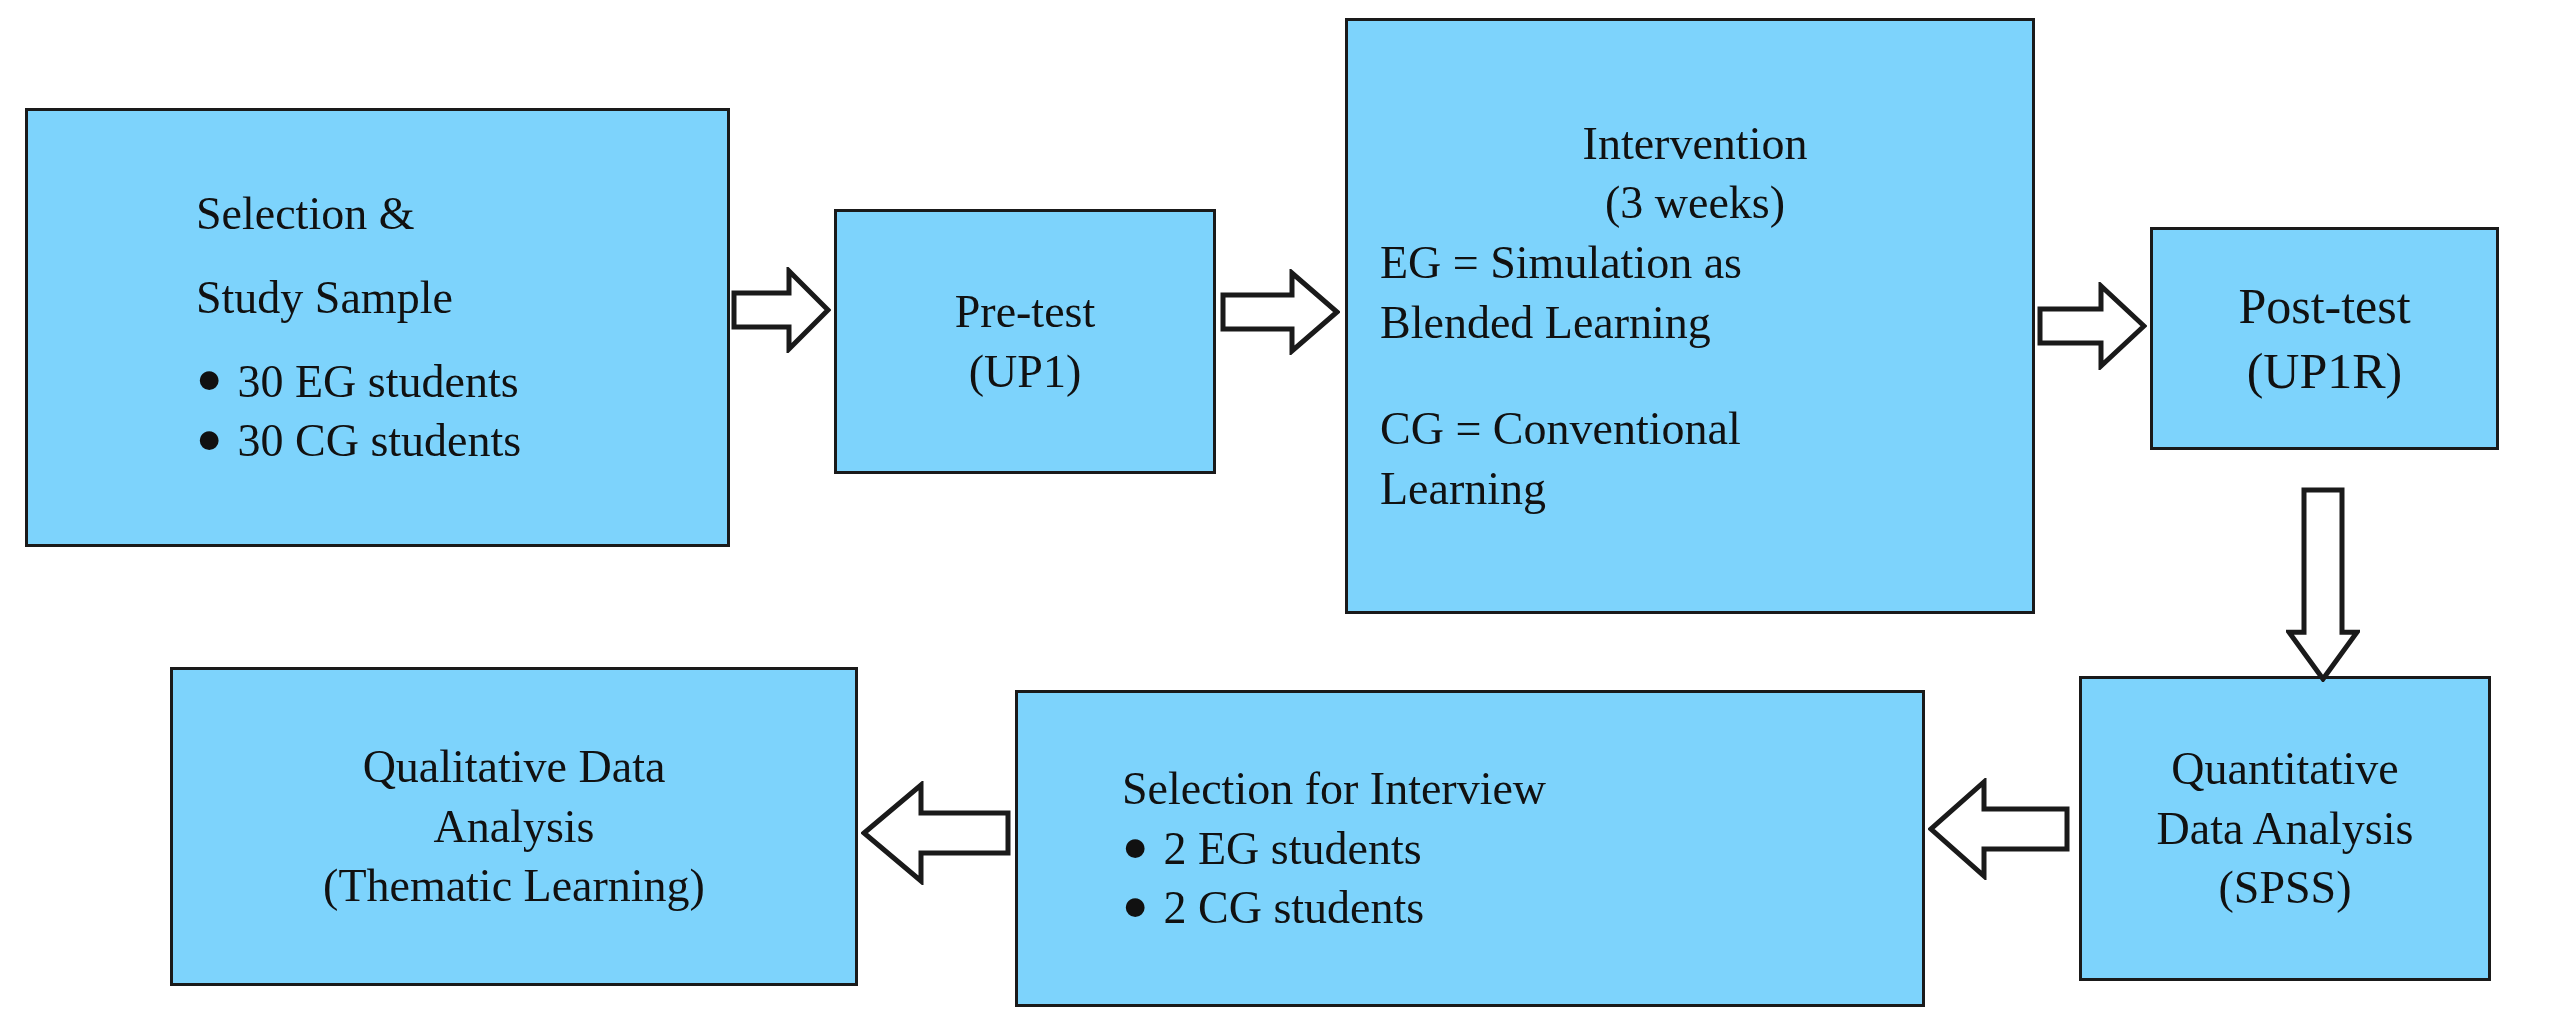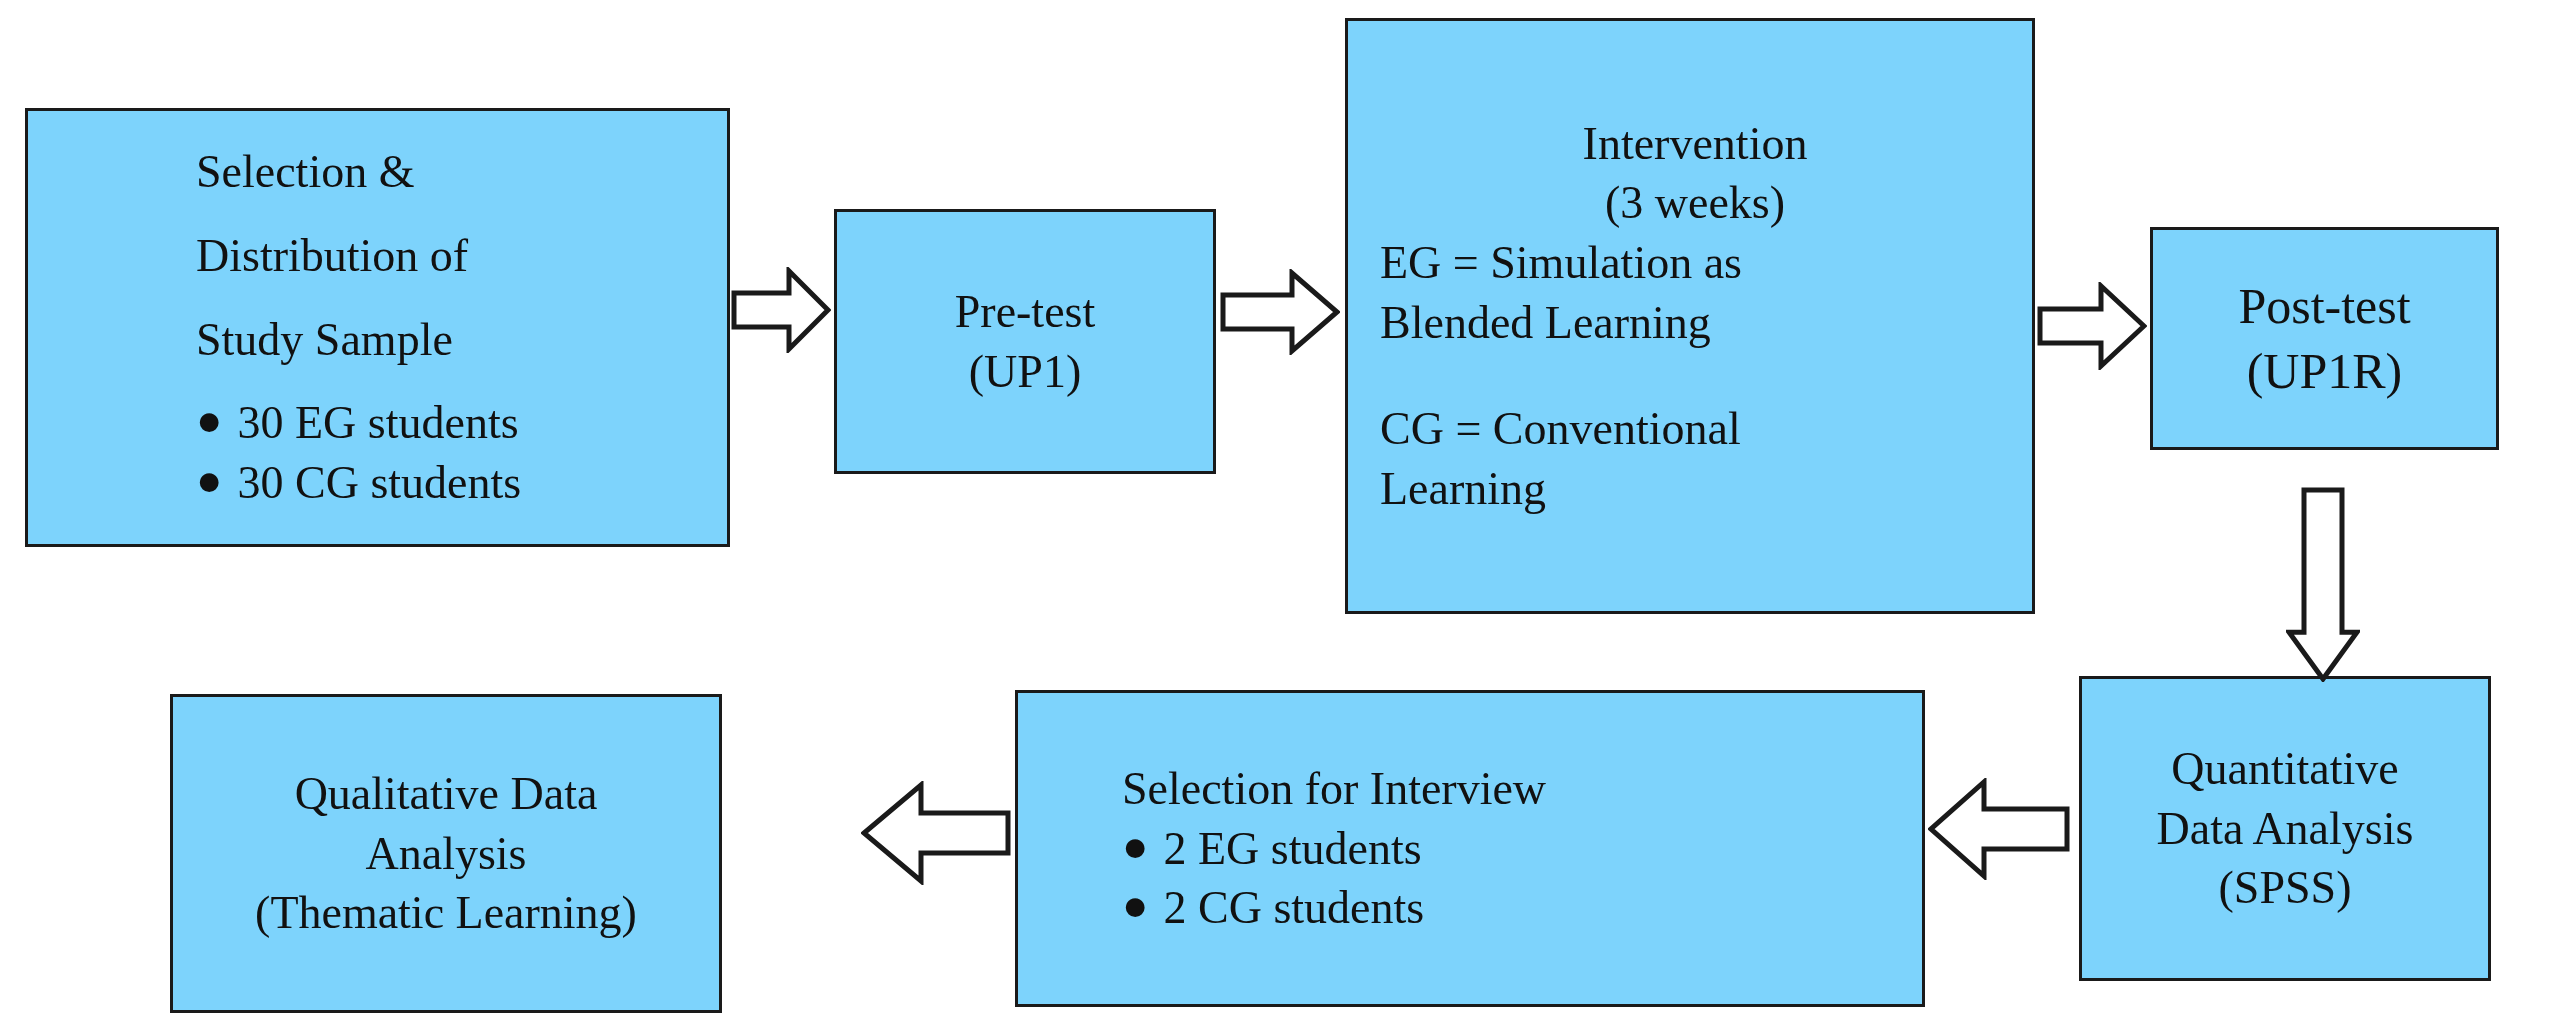--- a/index.html
+++ b/index.html
@@ -72,41 +72,40 @@
     stroke-linejoin: miter;
   }
 
   
   #box-selection      { left: 25px;   top: 108px; width: 705px;  height: 439px; font-size: 46px; padding-left: 168px; padding-right: 18px; gap: 24px; }
   #box-pretest        { left: 834px;  top: 209px; width: 382px;  height: 265px; font-size: 46px; }
   #box-intervention   { left: 1345px; top: 18px;  width: 690px;  height: 596px; font-size: 46px; padding-left: 32px; padding-right: 22px; }
   #box-posttest       { left: 2150px; top: 227px; width: 349px;  height: 223px; font-size: 50px; }
   #box-quant          { left: 2079px; top: 676px; width: 412px;  height: 305px; font-size: 46px; }
   #box-interview      { left: 1015px; top: 690px; width: 910px;  height: 317px; font-size: 46px; padding-left: 104px; padding-right: 30px; }
-  #box-qual           { left: 170px;  top: 694px; width: 552px;  height: 319px; font-size: 46px; }
+  #box-qual           { left: 170px;  top: 667px; width: 688px;  height: 319px; font-size: 46px; }
 
   #box-intervention .head { text-align: center; }
   #box-intervention .gap  { height: 46px; }
 
   
   #arrow-1 { left: 731px;  top: 267px; width: 100px; height: 86px; }
   #arrow-2 { left: 1220px; top: 269px; width: 120px; height: 86px; }
   #arrow-3 { left: 2037px; top: 282px; width: 110px; height: 88px; }
   #arrow-4 { left: 2286px; top: 487px; width: 74px;  height: 195px; }
   #arrow-5 { left: 1928px; top: 778px; width: 142px; height: 102px; }
   #arrow-6 { left: 861px;  top: 781px; width: 150px; height: 104px; }
 </style>
 </head>
 <body>
 
 <div id="canvas">
 
   <div class="box" id="box-selection">
     <span class="line">Selection &amp;</span>
-    <span class="line">Distribution of</span>
     <span class="line">Study Sample</span>
     <ul class="bullets">
       <li>
         <span class="bullet-dot">●</span>
         <span class="bullet-text">30 EG students</span>
       </li>
       <li>
         <span class="bullet-dot">●</span>
         <span class="bullet-text">30 CG students</span>
       </li>

